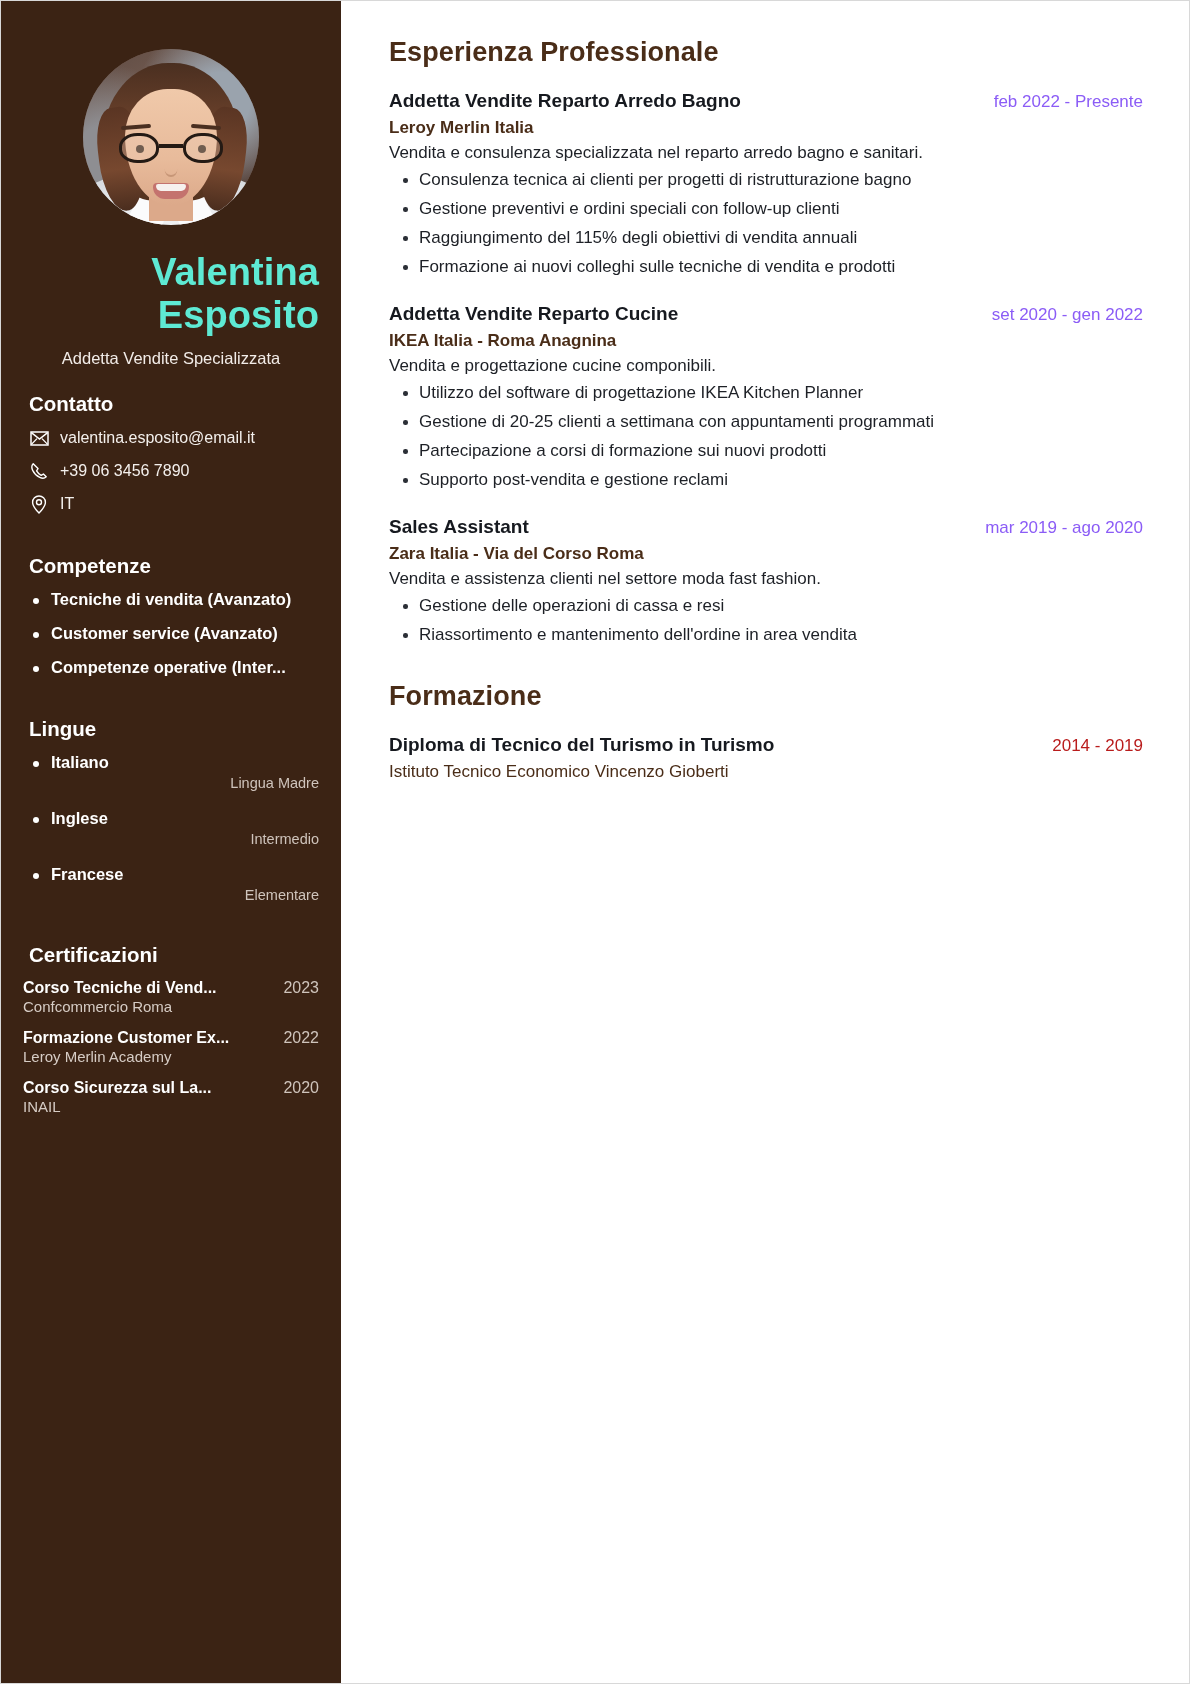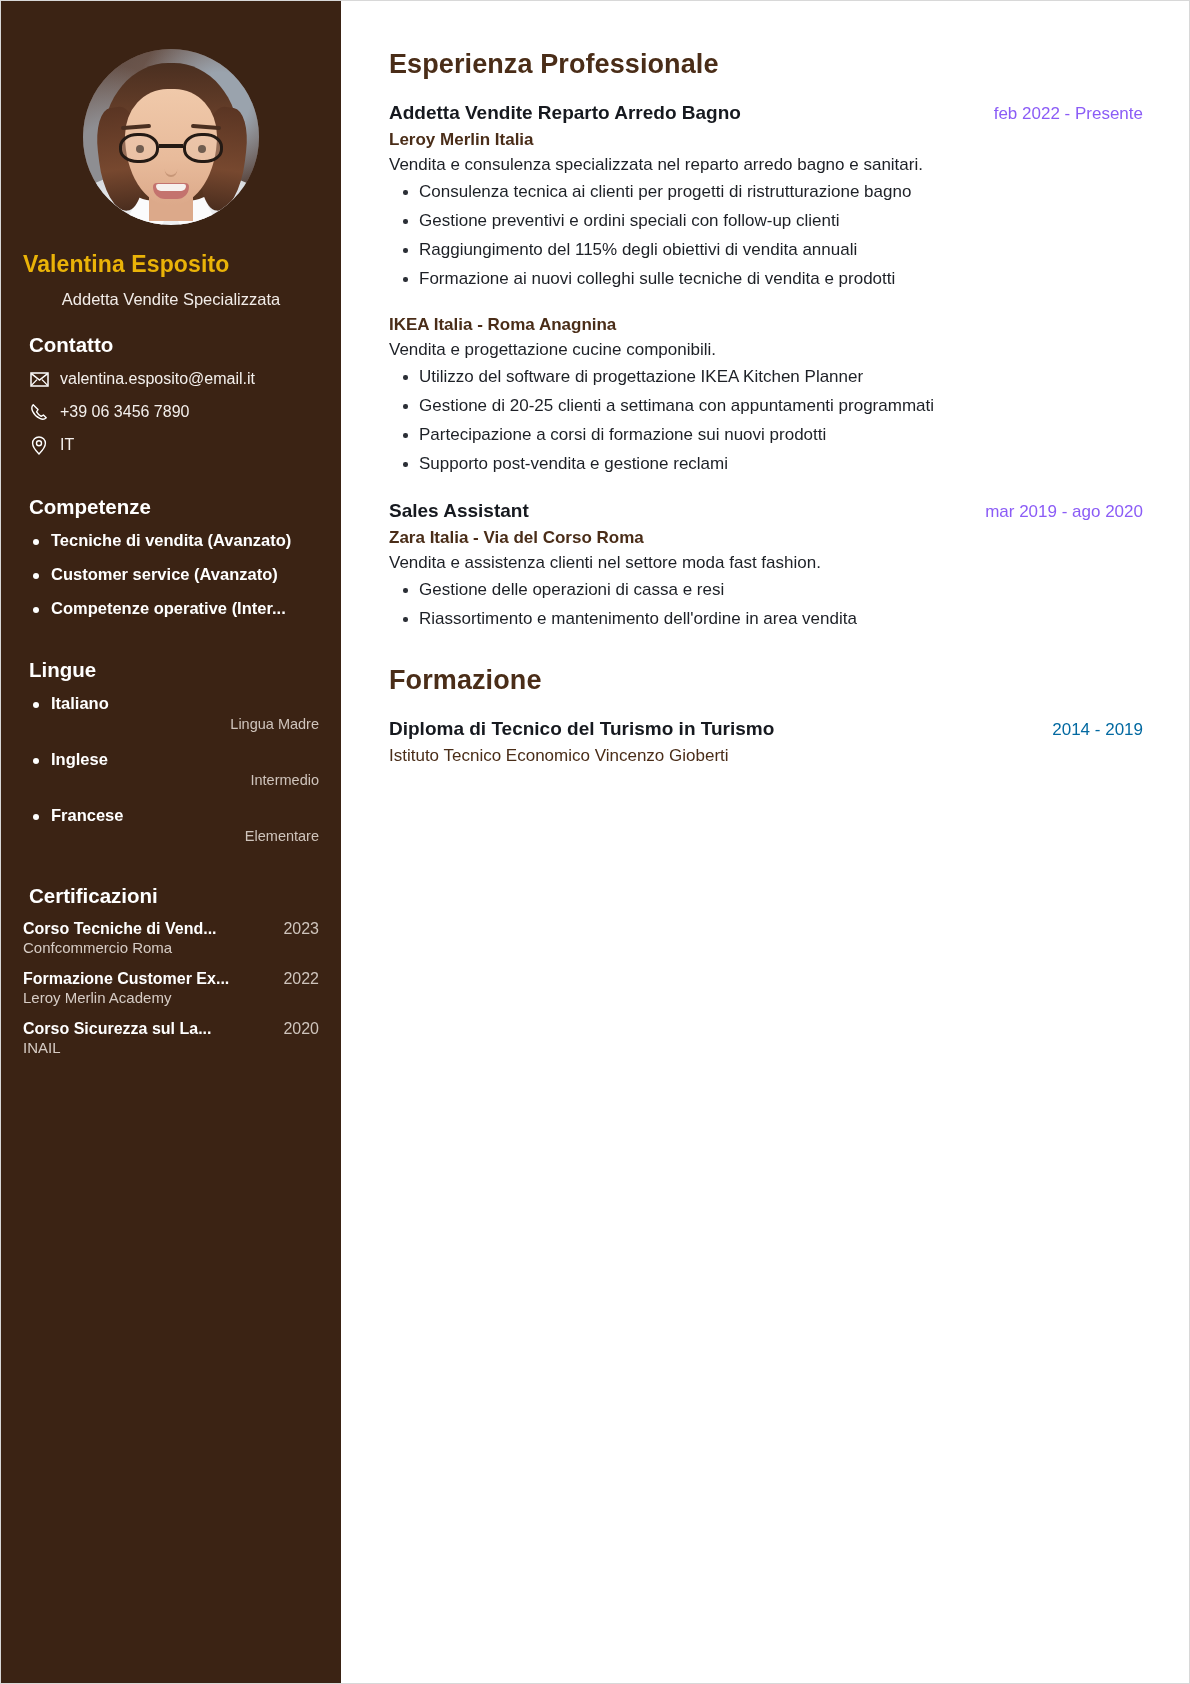--- a/index.html
+++ b/index.html
@@ -158,26 +158,26 @@
   .av-teeth {
     position: absolute;
     left: 50%; top: 135px;
     transform: translateX(-50%);
     width: 30px; height: 7px;
     background: #f6f1ee;
     border-radius: 3px 3px 7px 7px;
   }
 
   .sb-name {
-    text-align: left;
-    font-size: 23px;
+    text-align: right;
+    font-size: 38px;
     font-weight: bold;
     margin-top: 26px;
     letter-spacing: 0.1px;
-    color: #eab308;
+    color: #5eead4;
   }
   .sb-title {
     text-align: center;
     font-size: 16.5px;
     margin-top: 12px;
     color: #f2ece8;
     font-weight: normal;
   }
 
   .sb-head {
@@ -258,21 +258,21 @@
   .cert-org {
     font-size: 15px;
     color: #d6ccc5;
     margin-top: 1px;
   }
 
   
   .main {
     flex: 1 1 auto;
     box-sizing: border-box;
-    padding: 48px 46px 40px 48px;
+    padding: 36px 46px 40px 48px;
     color: #1d2026;
   }
   .sec-title {
     font-size: 27px;
     font-weight: bold;
     color: #4A2D18;
     margin: 0 0 22px 0;
     letter-spacing: 0.1px;
   }
   .sec-title.second { margin-top: 36px; }
@@ -324,21 +324,21 @@
     background: #2b2f36;
   }
 
   .edu-head {
     display: flex;
     align-items: baseline;
     justify-content: space-between;
     gap: 24px;
   }
   .edu-degree { font-size: 19px; font-weight: bold; color: #16191f; }
-  .edu-dates { font-size: 17px; color: #0369a1; white-space: nowrap; text-align: center; }
+  .edu-dates { font-size: 17px; color: #b91c1c; white-space: nowrap; text-align: center; }
   .edu-school { font-size: 17px; color: #4A2D18; margin-top: 6px; }
 </style>
 </head>
 <body>
 
 <div class="page">
 
   <aside class="sidebar">
 
     <div class="avatar-wrap">
@@ -465,20 +465,24 @@
       <div class="job-desc">Vendita e consulenza specializzata nel reparto arredo bagno e sanitari.</div>
       <ul class="job-bullets">
         <li>Consulenza tecnica ai clienti per progetti di ristrutturazione bagno</li>
         <li>Gestione preventivi e ordini speciali con follow-up clienti</li>
         <li>Raggiungimento del 115% degli obiettivi di vendita annuali</li>
         <li>Formazione ai nuovi colleghi sulle tecniche di vendita e prodotti</li>
       </ul>
     </section>
 
     <section class="job">
+      <div class="job-head">
+        <span class="job-role">Addetta Vendite Reparto Cucine</span>
+        <span class="job-dates">set 2020 - gen 2022</span>
+      </div>
       <div class="job-company">IKEA Italia - Roma Anagnina</div>
       <div class="job-desc">Vendita e progettazione cucine componibili.</div>
       <ul class="job-bullets">
         <li>Utilizzo del software di progettazione IKEA Kitchen Planner</li>
         <li>Gestione di 20-25 clienti a settimana con appuntamenti programmati</li>
         <li>Partecipazione a corsi di formazione sui nuovi prodotti</li>
         <li>Supporto post-vendita e gestione reclami</li>
       </ul>
     </section>
 

